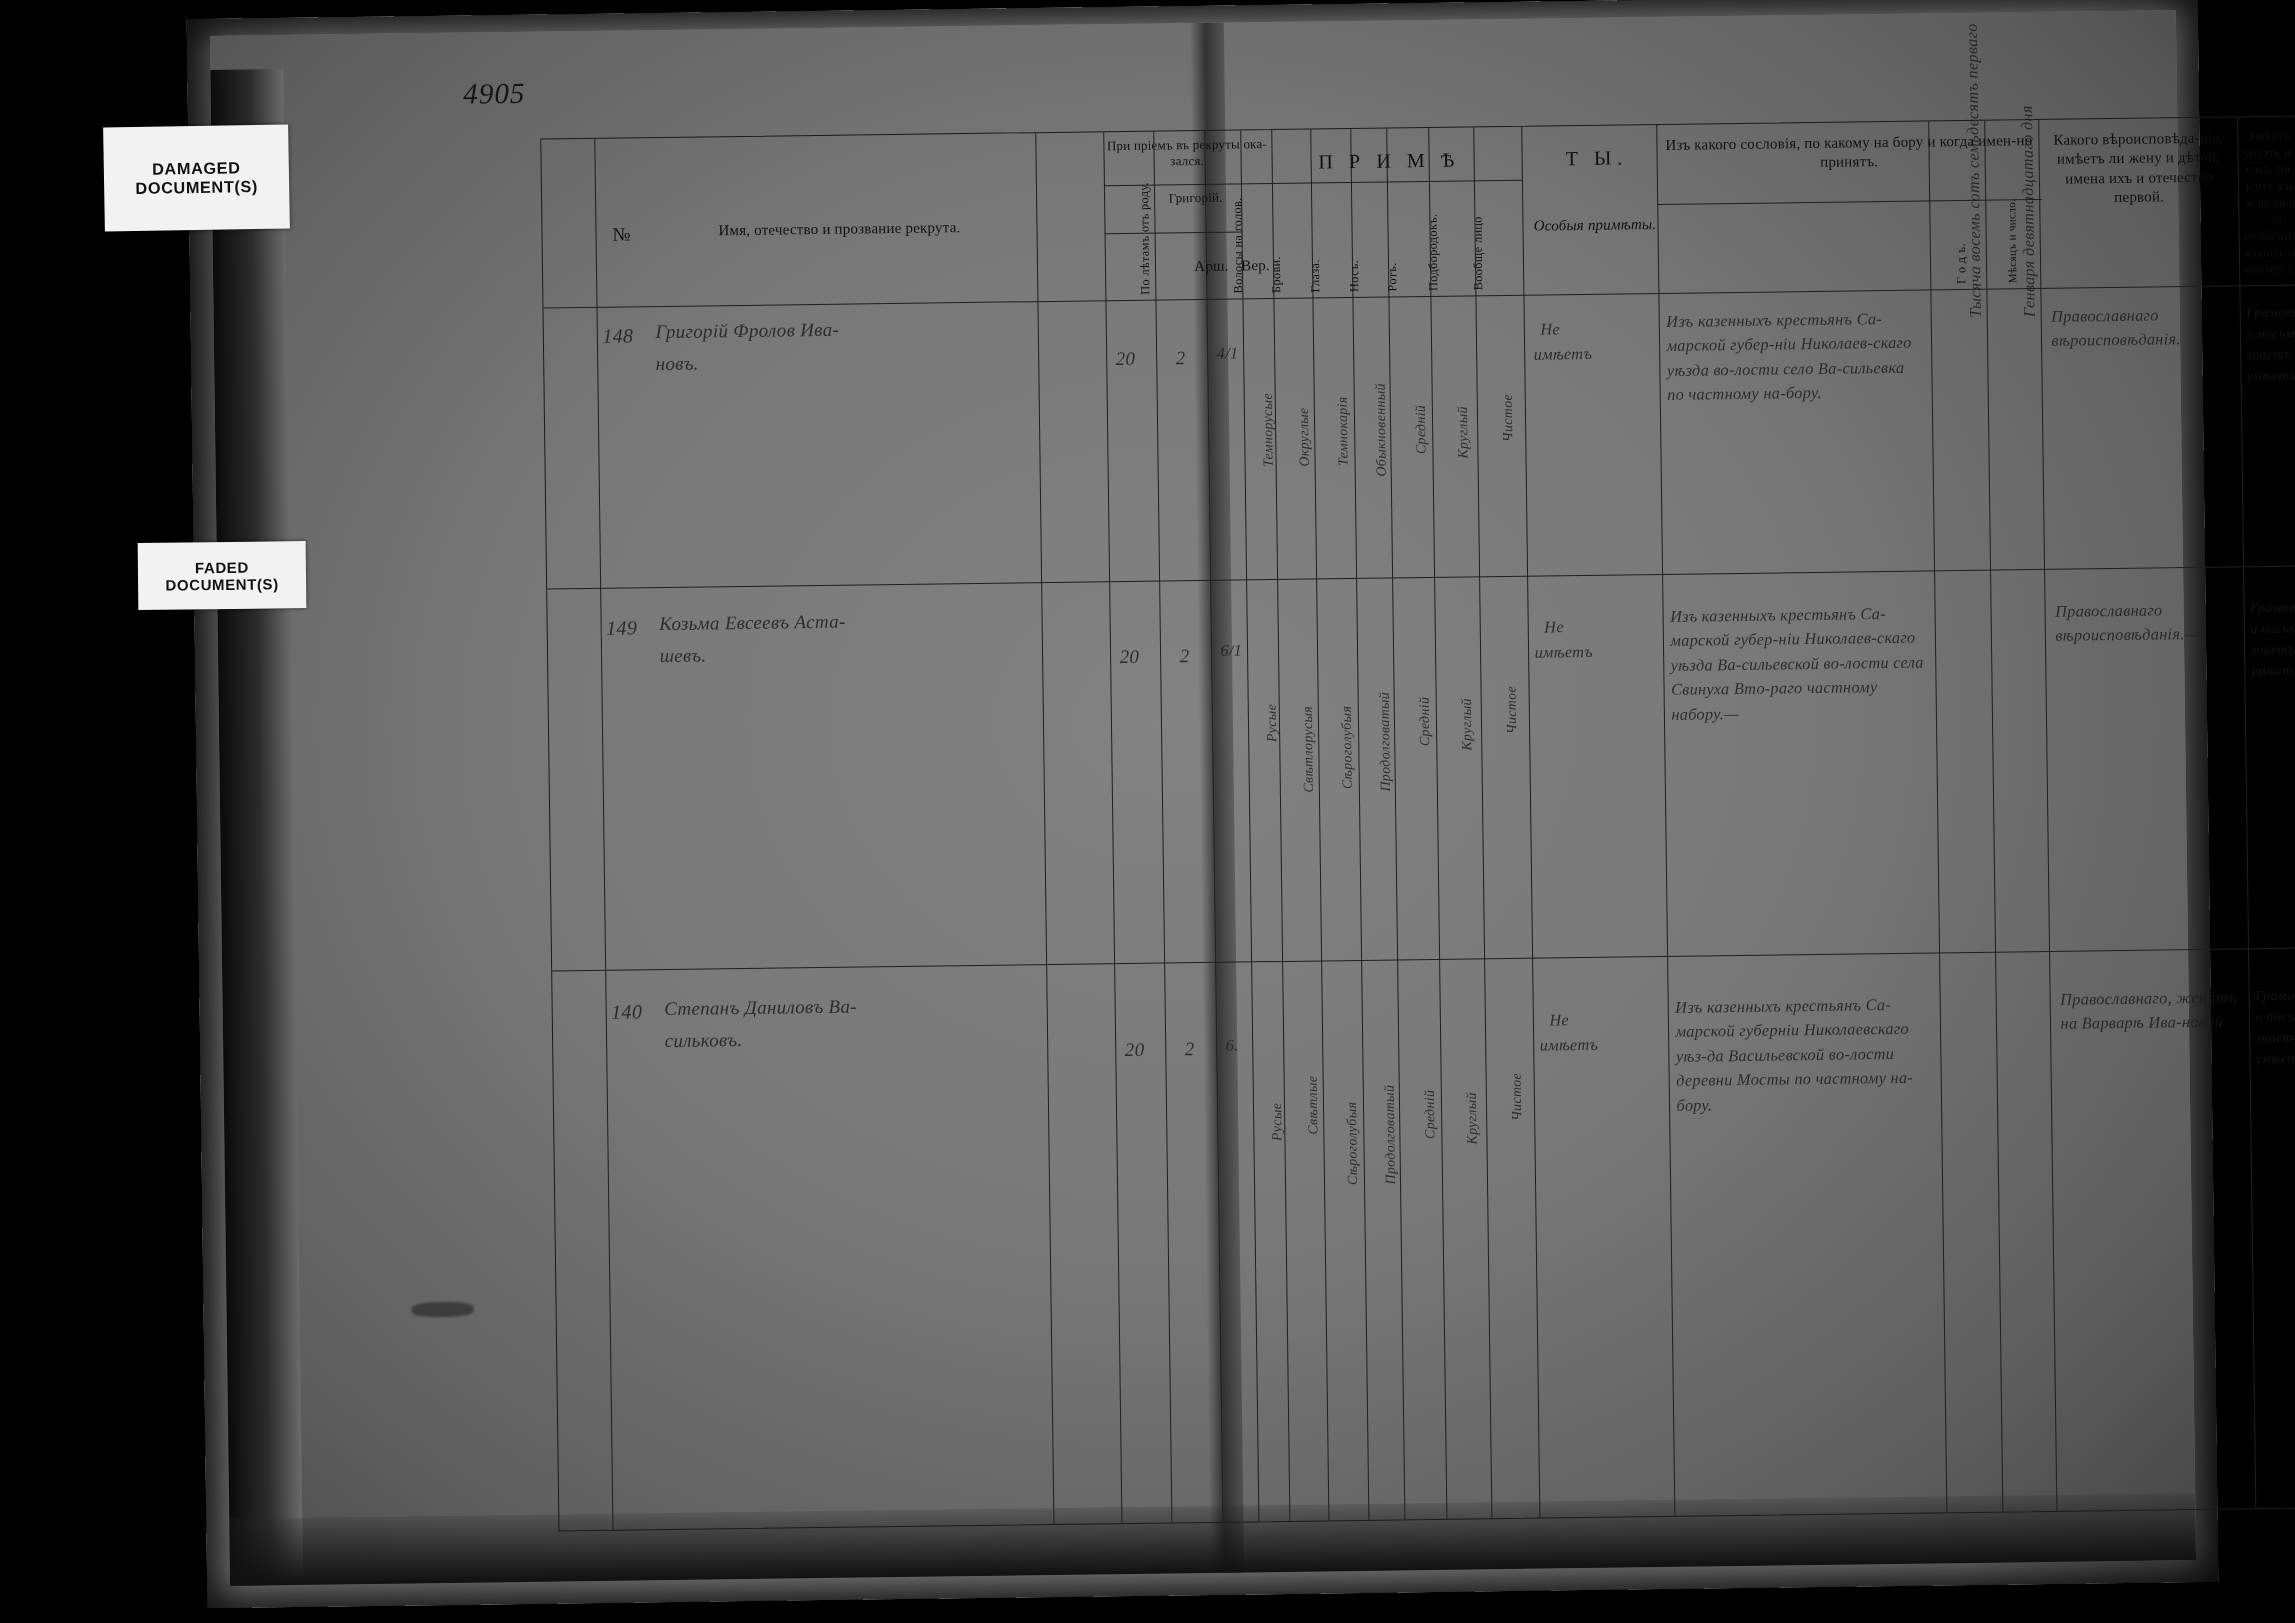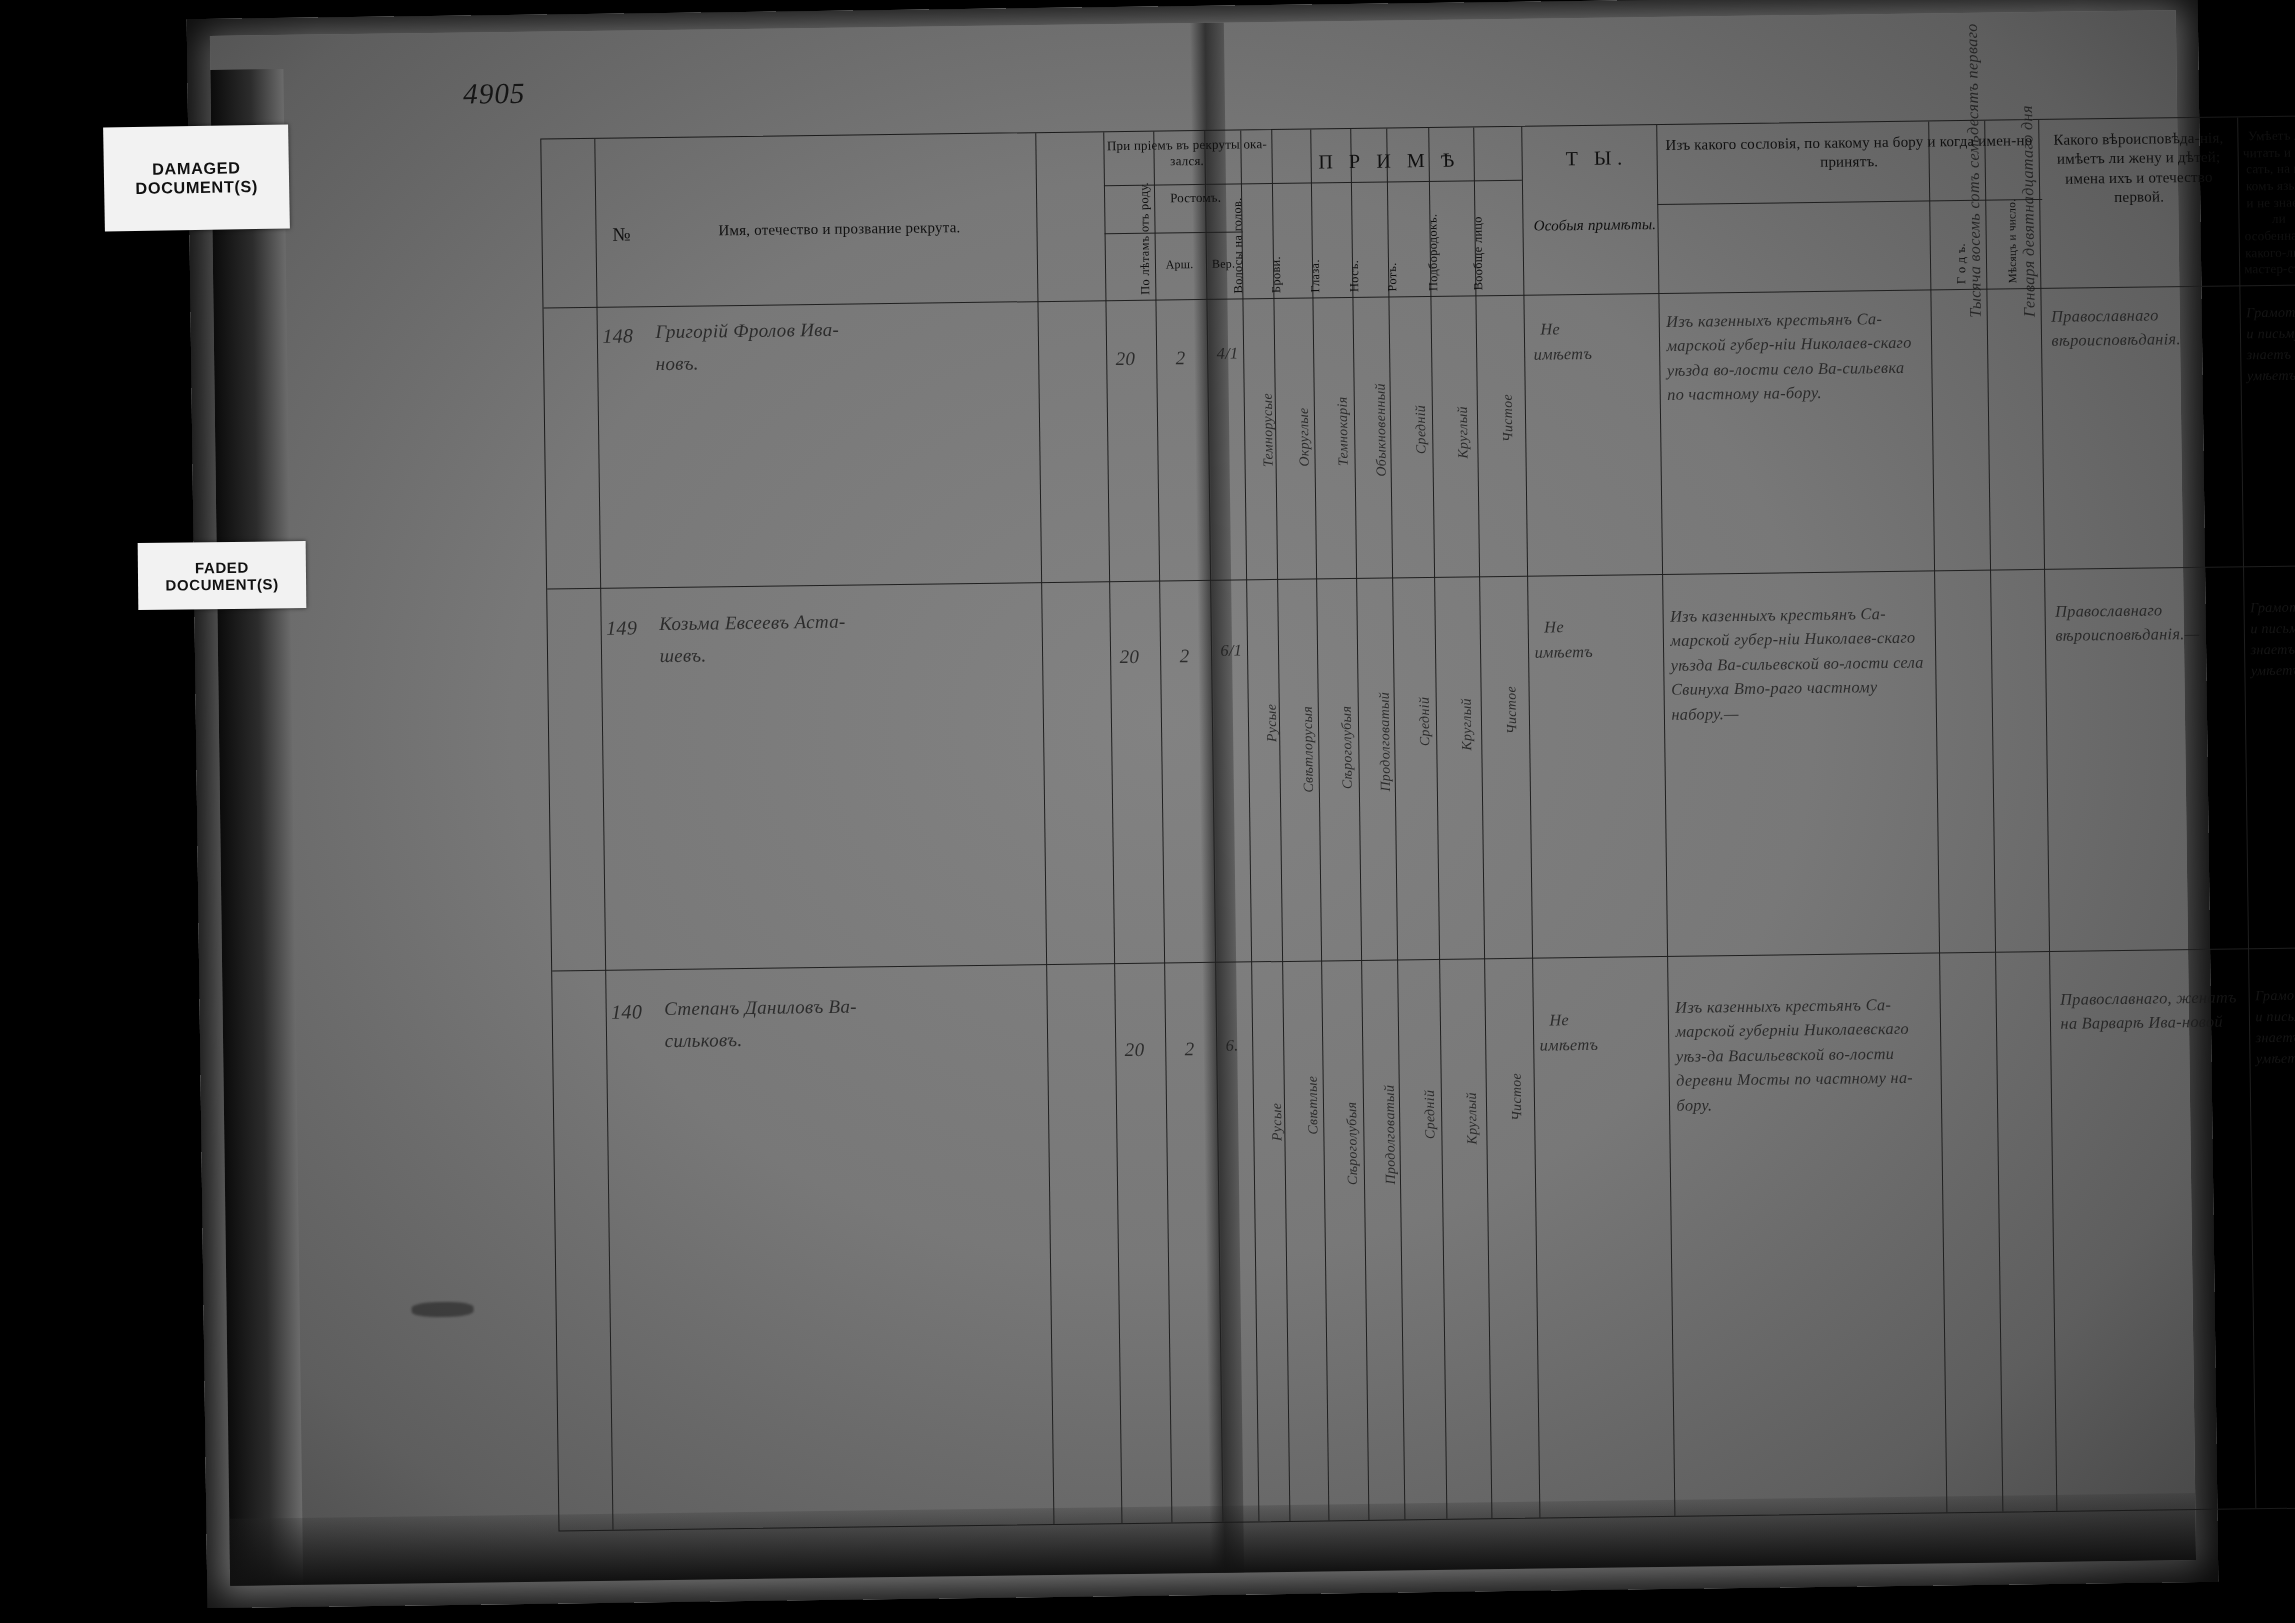--- a/index.html
+++ b/index.html
@@ -90,21 +90,21 @@
   .hd {
     position: absolute;
     color: #101010;
     font-family: "Liberation Serif", serif;
     font-size: 15px;
     line-height: 1.28;
     text-align: center;
     letter-spacing: 0.2px;
   }
   .hd.small { font-size: 13px; }
-  .hd.tiny  { font-size: 12px; }
+  .hd.tiny  { font-size: 15px; padding-left: 32px; }
   .rot {
     position: absolute;
     transform-origin: left top;
     transform: rotate(-90deg);
     white-space: nowrap;
     color: #101010;
     font-family: "Liberation Serif", serif;
     font-size: 14px;
     letter-spacing: 0.3px;
   }
@@ -210,21 +210,21 @@
 
         <div class="hd" style="left:53px; top:84px; width:53px; font-size:19px;">№</div>
 
         <div class="hd" style="left:112px; top:84px; width:371px;">Имя, отечество и прозвание рекрута.</div>
 
         <div class="hd small" style="left:562px; top:5.6px; width:168px; text-align:center; white-space:pre-line;">При пріемъ въ рекруты ока-
 зался.</div>
 
         <div class="rot sm" style="left:595px; top:163px;">По лѣтамъ отъ роду.</div>
 
-        <div class="hd small" style="left:612px; top:59px; width:84px;">Ростомъ.</div>
+        <div class="hd small" style="left:612px; top:59px; width:84px;">Григорій.</div>
         <div class="hd tiny" style="left:613px; top:126px; width:48px;">Арш.</div>
         <div class="hd tiny" style="left:664px; top:126px; width:34px;">Вер.</div>
 
         <div class="hd" style="left:730px; top:19.7px; width:236px; font-size:20px; letter-spacing:5.6px;">П Р И М Ѣ</div>
         <div class="hd" style="left:1005px; top:19.7px; width:101px; font-size:20px; letter-spacing:5.6px;">Т Ы.</div>
 
         <div class="rot sm" style="left:688px; top:163px;">Волосы на голов.</div>
         <div class="rot sm" style="left:726px; top:163px;">Брови.</div>
         <div class="rot sm" style="left:765px; top:163px;">Глаза.</div>
         <div class="rot sm" style="left:804px; top:163px;">Носъ.</div>

